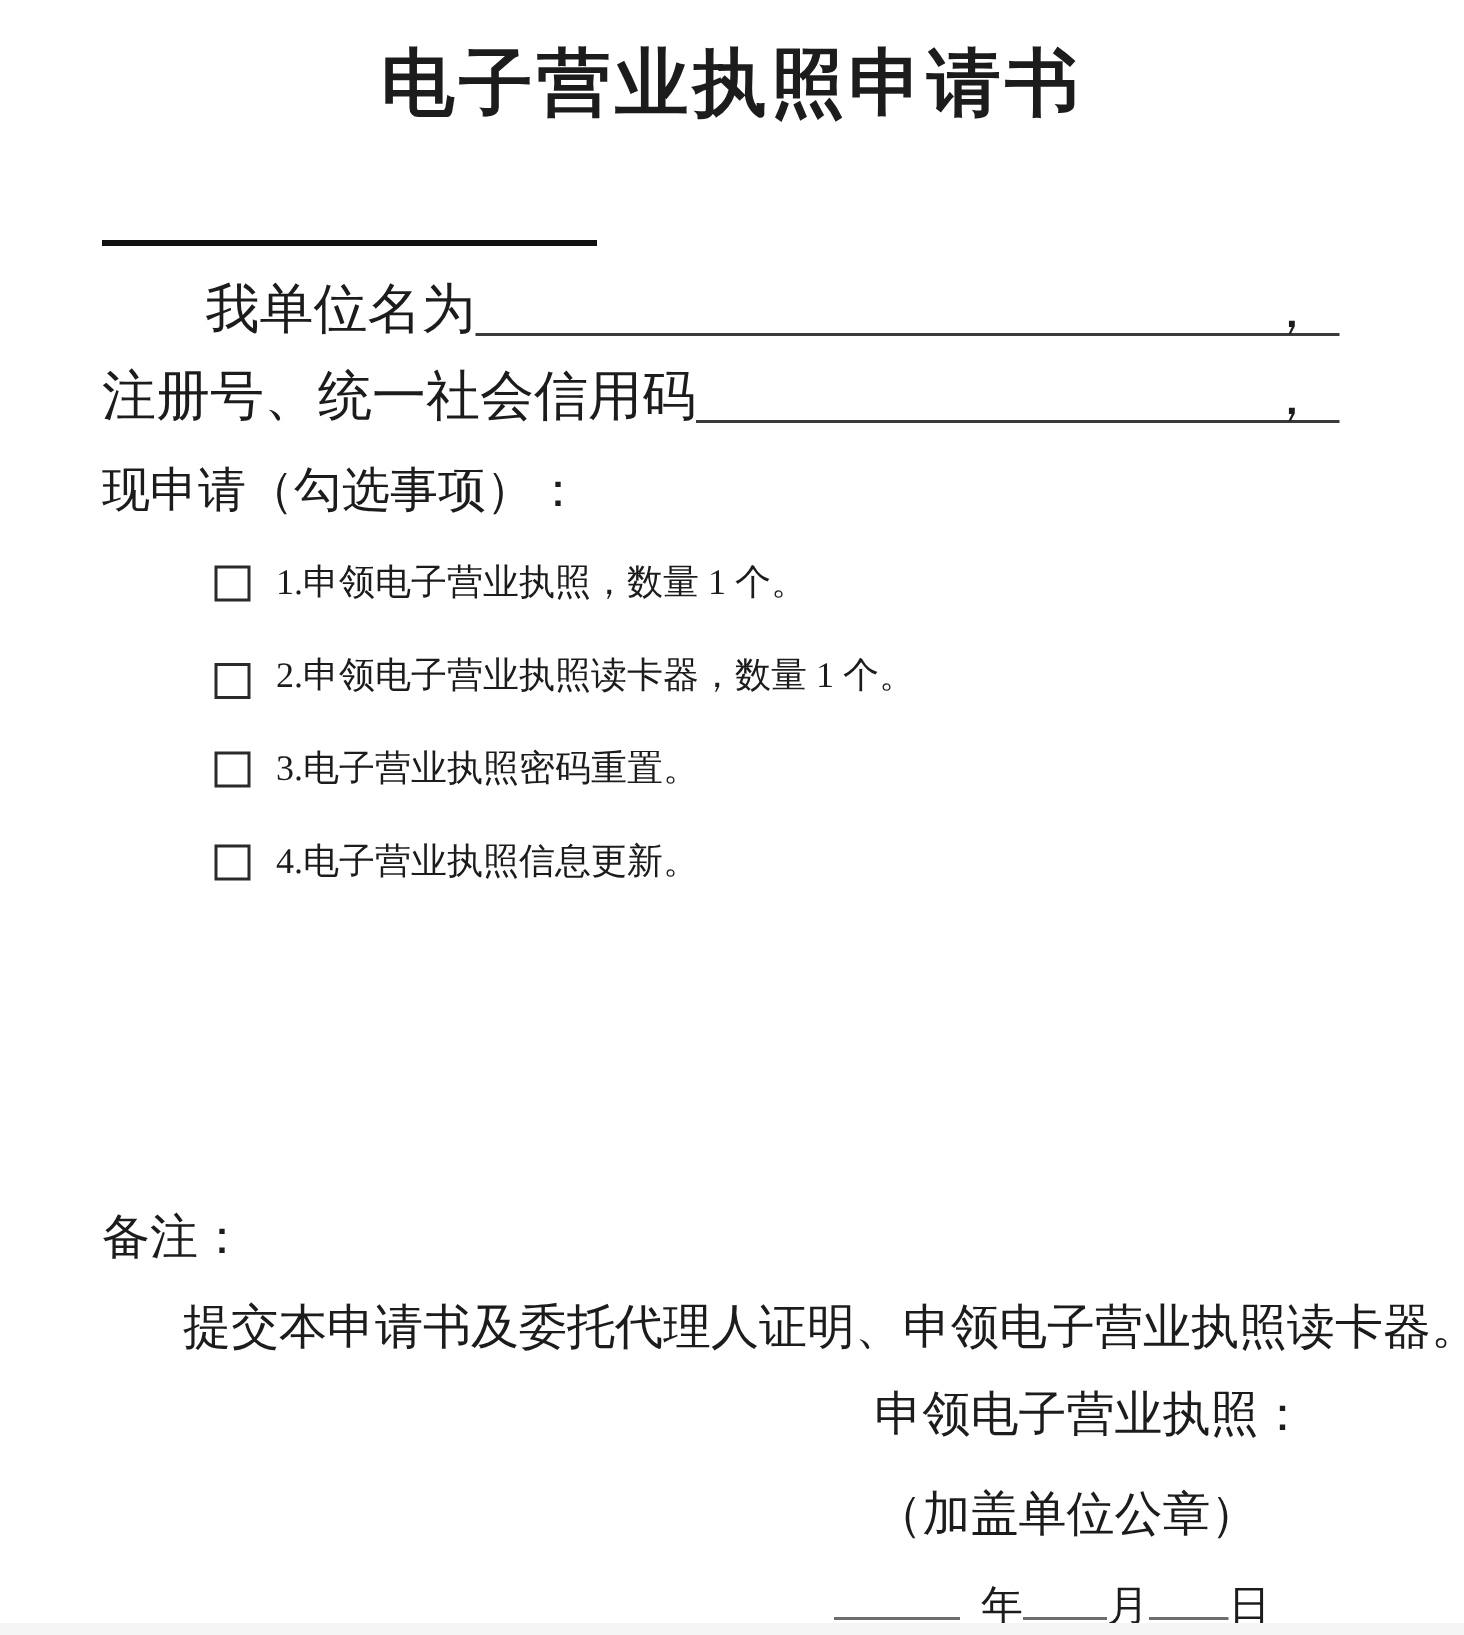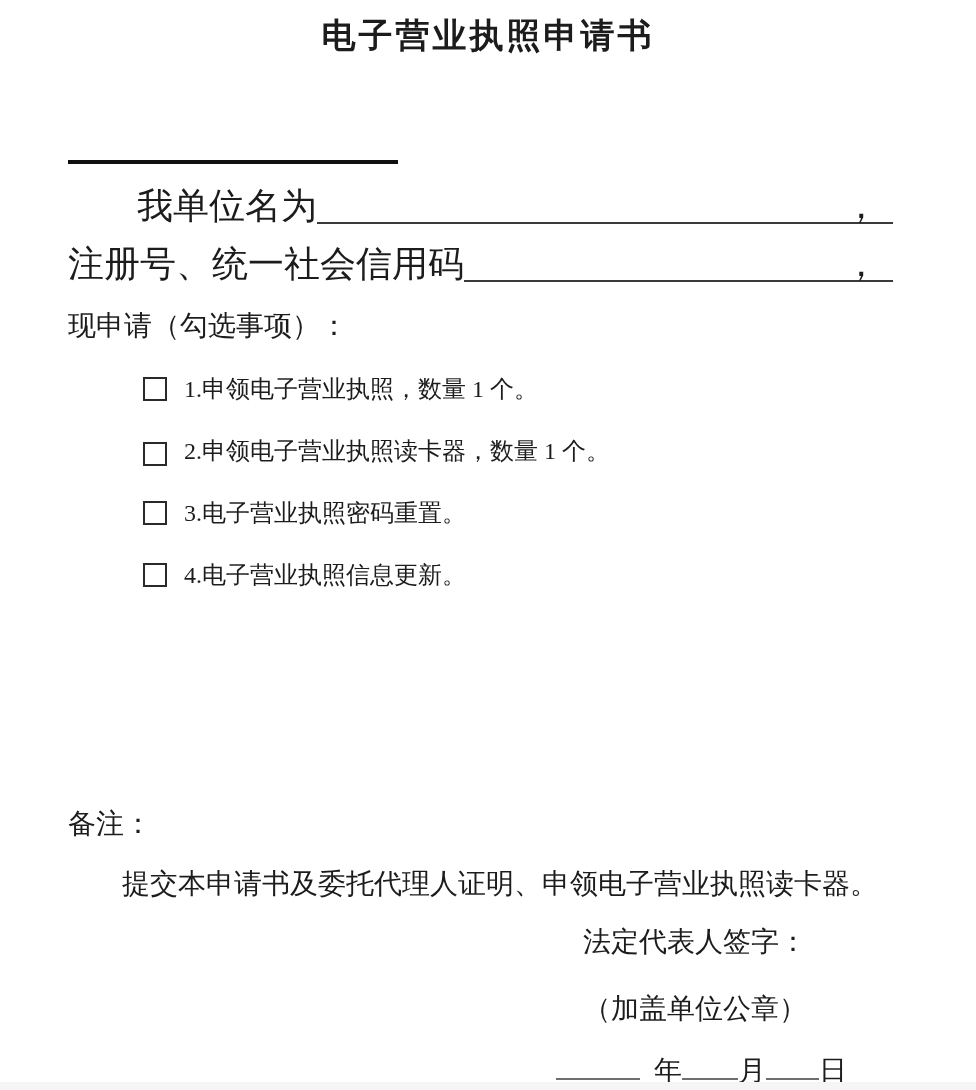--- a/index.html
+++ b/index.html
@@ -19,21 +19,21 @@
     position: absolute;
     inset: 0;
     overflow: hidden;
   }
   .doc-title {
     position: absolute;
     top: -10px;
     left: 0;
     width: 100%;
     text-align: center;
-    font-size: 34px;
+    font-size: 49px;
     font-weight: 700;
     letter-spacing: 3px;
     white-space: nowrap;
   }
   .thick-rule {
     position: absolute;
     top: 160px;
     left: 68px;
     width: 330px;
     height: 4px;
@@ -52,21 +52,21 @@
     flex: 1 1 auto;
     border-bottom: 2px solid #3a3a3a;
     text-align: right;
     padding-right: 14px;
     min-height: 30px;
   }
   .row-unit { top: 190px; left: 137px; right: 83px; }
   .row-reg  { top: 248px; left: 68px;  right: 83px; }
   .plain-line {
     position: absolute;
-    font-size: 28px;
+    font-size: 32px;
     line-height: 32px;
     white-space: nowrap;
   }
   .row-apply  { top: 310px; left: 68px; }
   .row-remark-label { top: 808px; left: 68px; }
   .row-remark-text  { top: 868px; left: 122px; }
   .row-sign   { top: 926px; left: 583px; }
   .row-seal   { top: 993px; left: 583px; }
   .check-item {
     position: absolute;
@@ -154,21 +154,21 @@
 
   <div class="check-item ci-4">
     <span class="box"></span>
     <span>4.电子营业执照信息更新。</span>
   </div>
 
   <div class="plain-line row-remark-label">备注：</div>
 
   <div class="plain-line row-remark-text">提交本申请书及委托代理人证明、申领电子营业执照读卡器。</div>
 
-  <div class="plain-line row-sign">法定代表人签字：</div>
+  <div class="plain-line row-sign">申领电子营业执照：</div>
 
   <div class="plain-line row-seal">（加盖单位公章）</div>
 
   <div class="date-row">
     <span class="date-blank db-year"></span>
     <span>年</span>
     <span class="date-blank db-month"></span>
     <span>月</span>
     <span class="date-blank db-day"></span>
     <span>日</span>

